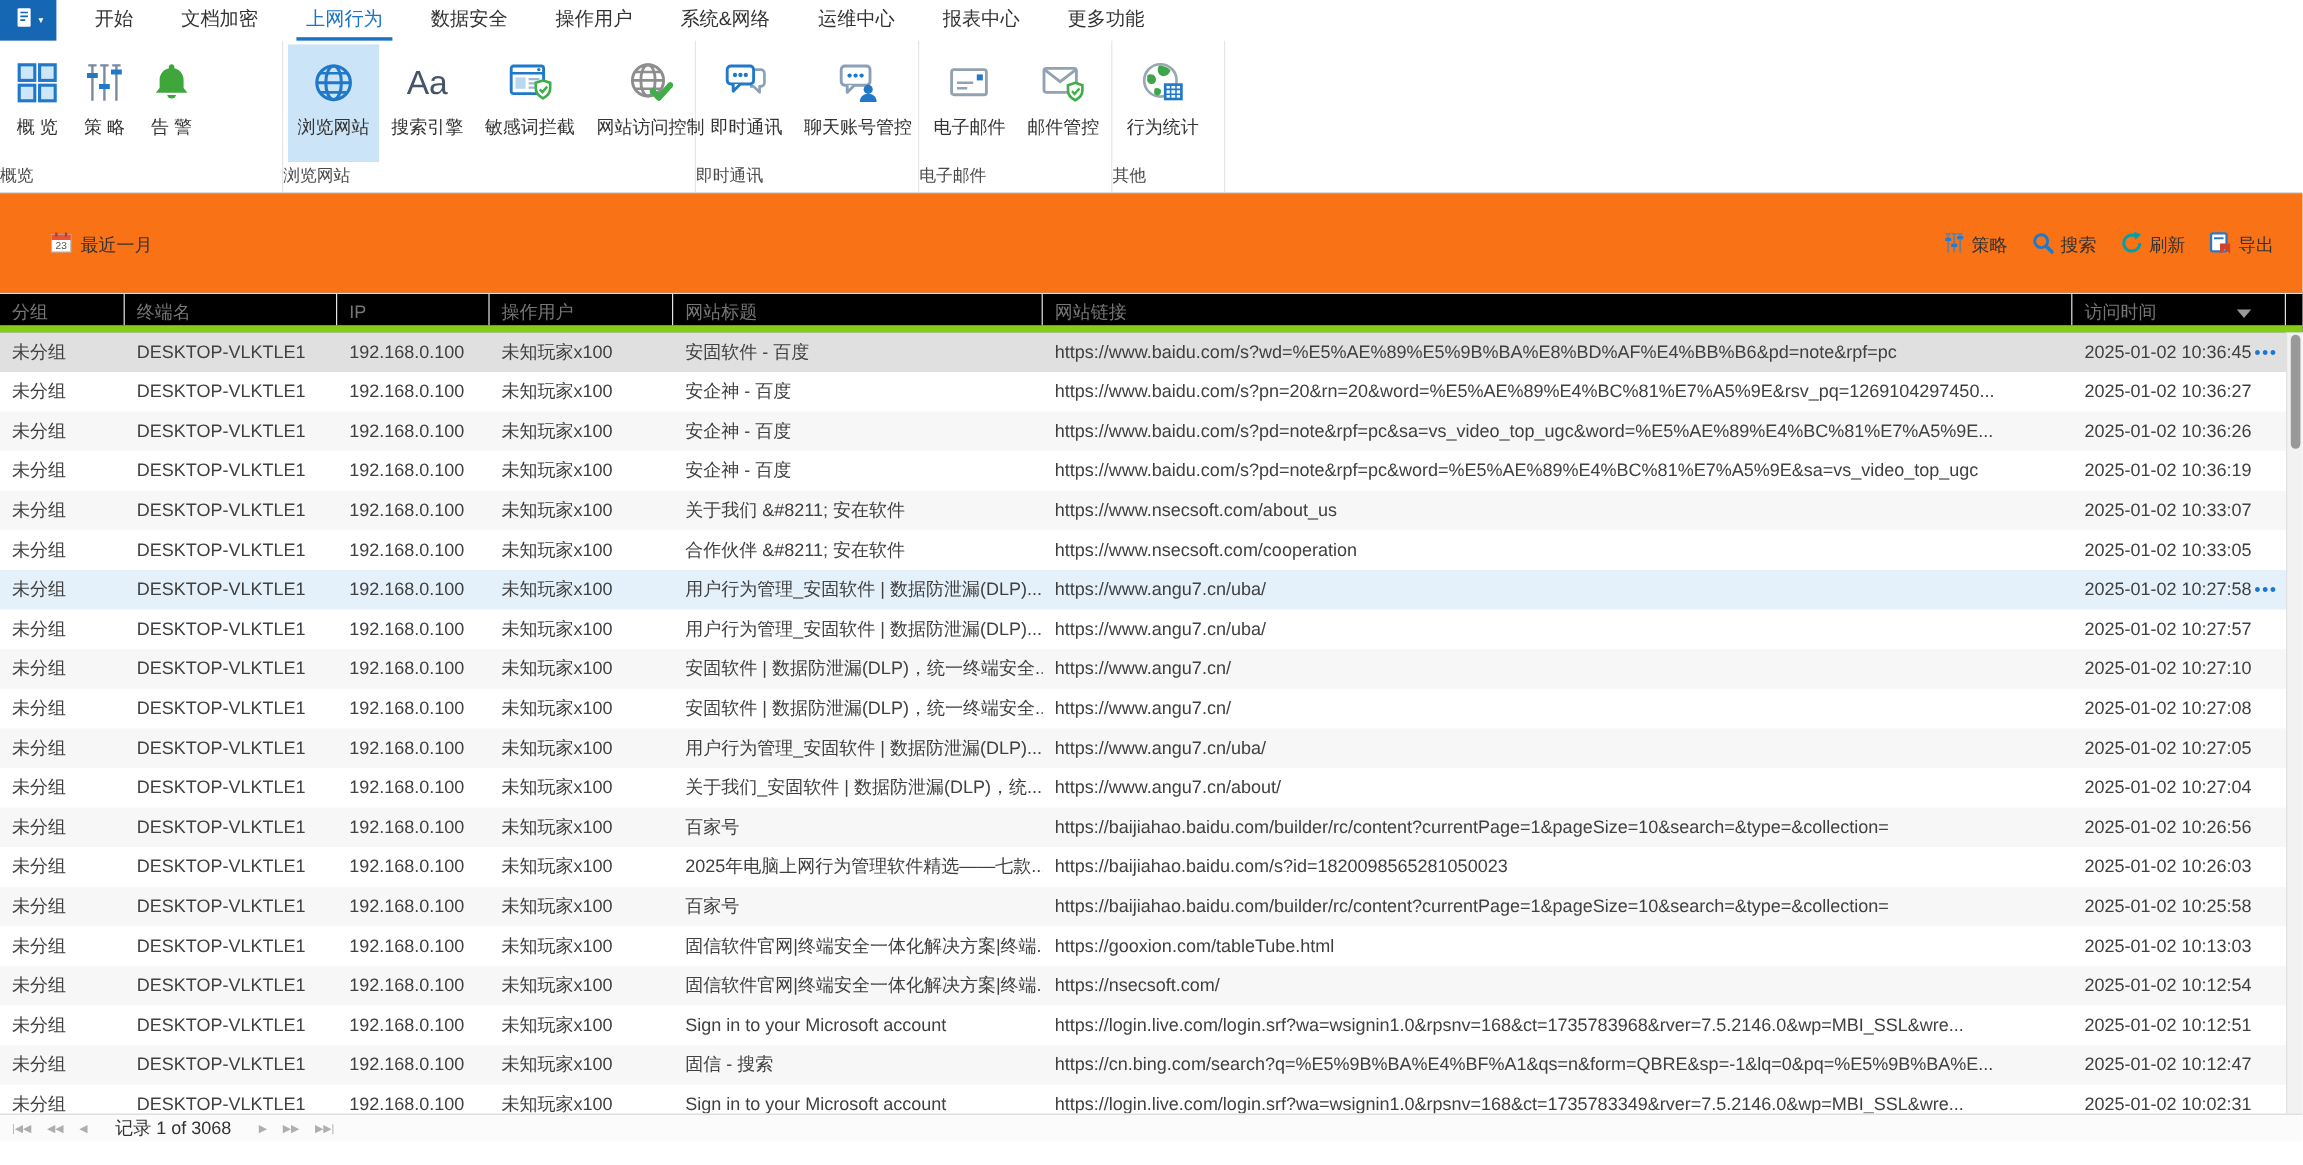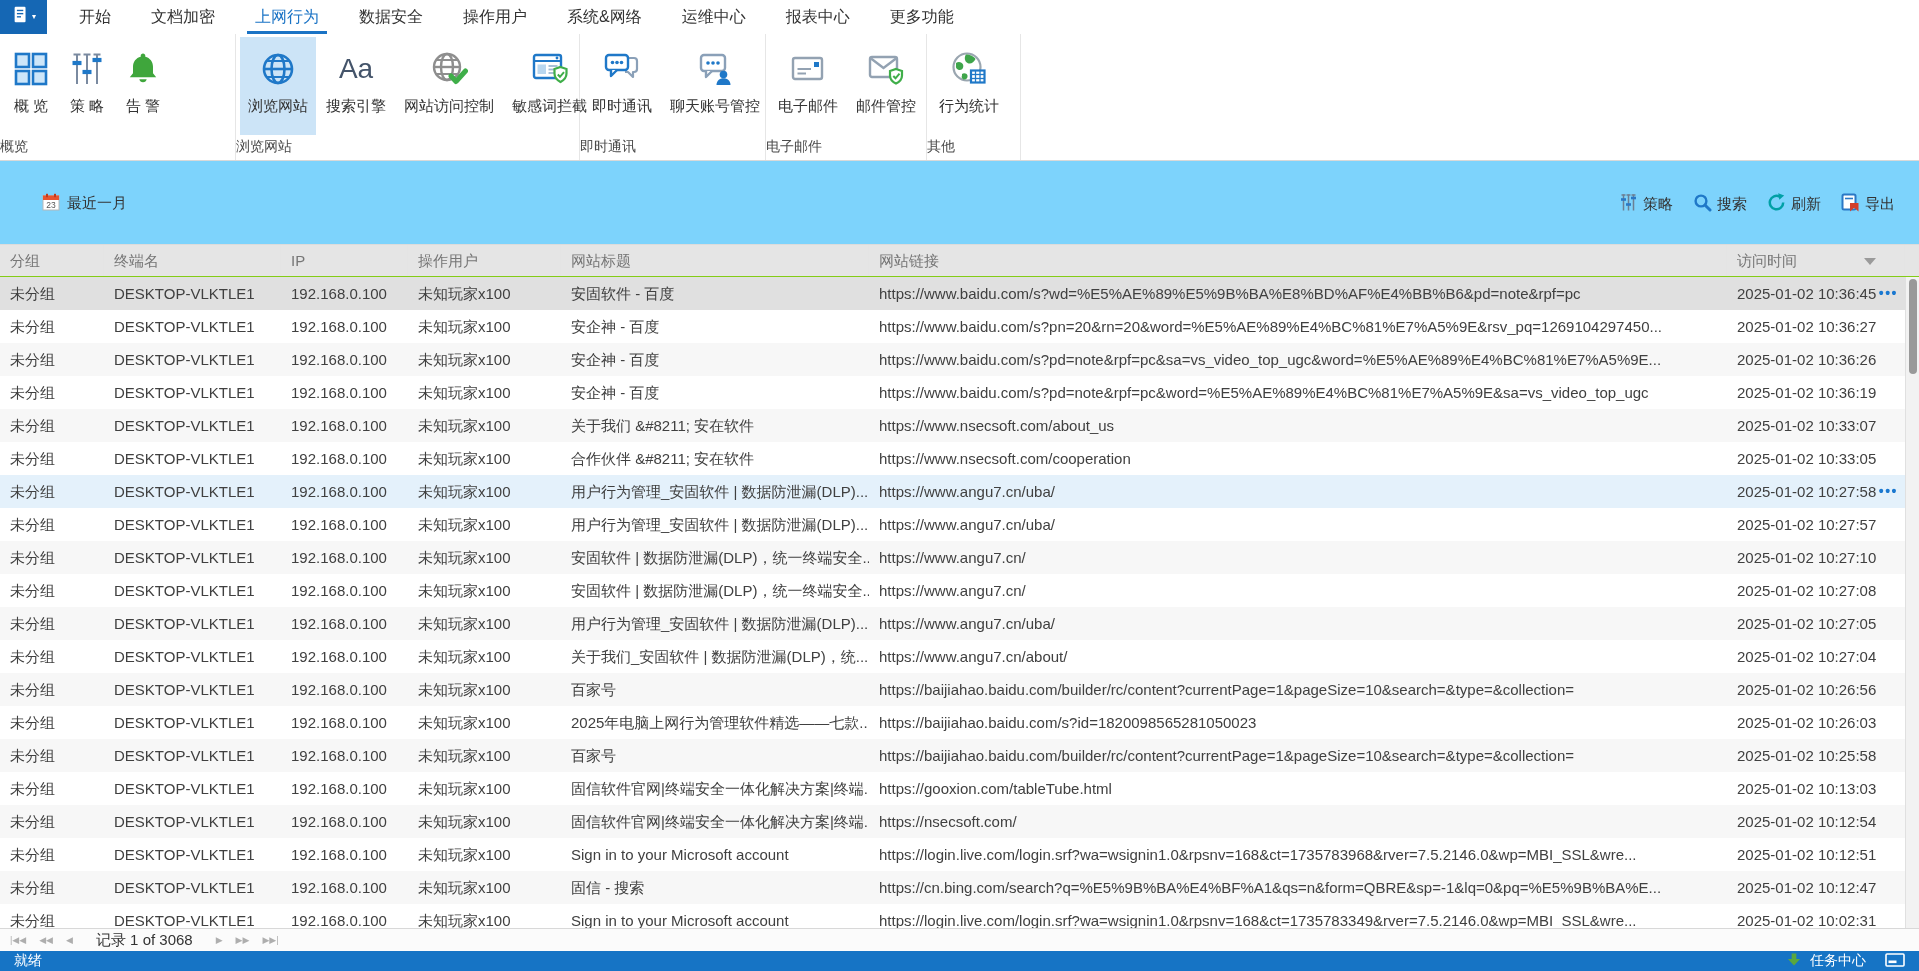--- a/index.html
+++ b/index.html
@@ -20,27 +20,27 @@
   .ribbon { position:absolute; left:0; top:34px; width:100%; height:127px; background:#fff; border-bottom:1px solid #d9d9d9; display:flex; }
   .rgroup { border-right:1px solid #e6e6e6; display:flex; flex-direction:column; }
   .ritems { flex:1; display:flex; align-items:stretch; padding:3px 0 0 3px; }
   .ritem { display:flex; flex-direction:column; align-items:center; padding:7px 8px 0; margin:0 1px; cursor:pointer; }
   .ritem.sel { background:#cce4f7; }
   .ricon { height:50px; display:flex; align-items:center; justify-content:center; }
   .rlabel { font-size:15px; color:#333; margin-top:3px; white-space:nowrap; }
   .rgl { height:25px; line-height:23px; text-align:left; font-size:14px; color:#4a4a4a; }
 
   
-  .filterband { position:absolute; left:0; top:161px; width:100%; height:83px; background:#7dd3fc; }
+  .filterband { position:absolute; left:0; top:161px; width:100%; height:83px; background:#f97316; }
   .filterrow { position:absolute; left:42px; top:32px; display:flex; align-items:center; gap:7px; font-size:15px; color:#333; cursor:pointer; }
   .rightactions { position:absolute; right:24px; top:32px; display:flex; align-items:center; gap:20px; }
   .action { display:flex; align-items:center; gap:5px; font-size:15px; color:#333; cursor:pointer; }
 
   
-  .thead { position:absolute; left:0; top:244px; width:1919px; height:33px; background:#e5e5e5; border-top:1px solid #dcdcdc; border-bottom:1px solid #84cc16; display:flex;justify-content:center; }
+  .thead { position:absolute; left:0; top:244px; width:1919px; height:33px; background:#000000; border-top:1px solid #dcdcdc; border-bottom:6px solid #84cc16; display:flex;justify-content:center; }
   .hcell { line-height:31px; font-size:15px; color:#767676; padding-left:10px; border-right:1px solid #e4e4e4; white-space:nowrap; overflow:hidden; position:relative; cursor:pointer; }
   .hfill { width:14px; }
   .sort-caret { position:absolute; right:28px; top:13px; width:0; height:0; border-left:6px solid transparent; border-right:6px solid transparent; border-top:7px solid #9a9a9a; }
   .c0{width:104px}.c1{width:177px}.c2{width:127px}.c3{width:153px}.c4{width:308px}.c5{width:858px}.c6{width:178px}
   .tbody { position:absolute; left:0; top:277px; width:1905px; height:651px; overflow:hidden; }
   .trow { display:flex; height:33px; }
   .trow:nth-child(odd){ background:#f7f7f7; }
   .trow:nth-child(even){ background:#fff; }
   .trow.selected { background:#e0e0e0; }
   .trow.hover { background:#e4f1fb; }
@@ -158,48 +158,48 @@
           <span class="ricon">
             <svg width="38" height="38" viewBox="0 0 38 38">
                 <text x="19" y="28" text-anchor="middle" font-size="28" fill="#44546a">Aa</text>
               </svg>
           </span>
           <span class="rlabel">搜索引擎</span>
         </div>
         <div class="ritem">
           <span class="ricon">
             <svg width="38" height="38" viewBox="0 0 38 38">
-                <g fill="none" stroke="#8e8e8e" stroke-width="2.4">
-                  <circle cx="17" cy="17" r="13"></circle>
-                  <ellipse cx="17" cy="17" rx="6" ry="13"></ellipse>
-                  <line x1="4" y1="17" x2="30" y2="17"></line>
-                  <path d="M6.5 10h21M6.5 24h21" stroke-width="2"></path>
-                </g>
-                <path d="M21 26l5 5.5L35.5 21" fill="none" stroke="#3fae49" stroke-width="5" stroke-linecap="round" stroke-linejoin="round"></path>
-              </svg>
-          </span>
-          <span class="rlabel">网站访问控制</span>
-        </div>
-        <div class="ritem">
-          <span class="ricon">
-            <svg width="38" height="38" viewBox="0 0 38 38">
                 <rect x="3" y="5" width="27" height="23" rx="2" fill="#fff" stroke="#1f78c8" stroke-width="2.4"></rect>
                 <line x1="3" y1="11" x2="30" y2="11" stroke="#1f78c8" stroke-width="2"></line>
                 <circle cx="26" cy="8" r="1.4" fill="#1f78c8"></circle>
                 <rect x="6.5" y="14.5" width="8.5" height="9.5" fill="#b9d7ef"></rect>
                 <g stroke="#9fb9d2" stroke-width="1.8">
                   <line x1="17.5" y1="16" x2="26.5" y2="16"></line>
                   <line x1="17.5" y1="19.5" x2="26.5" y2="19.5"></line>
                   <line x1="17.5" y1="23" x2="26.5" y2="23"></line>
                 </g>
                 <path d="M29.5 17l6 2v4.6c0 4-2.6 6.6-6 8.4c-3.4-1.8-6-4.4-6-8.4V19z" fill="#fff" stroke="#3fae49" stroke-width="2.2"></path>
                 <path d="M26.8 24.5l2.2 2.3 4-4.6" fill="none" stroke="#3fae49" stroke-width="2"></path>
               </svg>
           </span>
           <span class="rlabel">敏感词拦截</span>
+        </div>
+        <div class="ritem">
+          <span class="ricon">
+            <svg width="38" height="38" viewBox="0 0 38 38">
+                <g fill="none" stroke="#8e8e8e" stroke-width="2.4">
+                  <circle cx="17" cy="17" r="13"></circle>
+                  <ellipse cx="17" cy="17" rx="6" ry="13"></ellipse>
+                  <line x1="4" y1="17" x2="30" y2="17"></line>
+                  <path d="M6.5 10h21M6.5 24h21" stroke-width="2"></path>
+                </g>
+                <path d="M21 26l5 5.5L35.5 21" fill="none" stroke="#3fae49" stroke-width="5" stroke-linecap="round" stroke-linejoin="round"></path>
+              </svg>
+          </span>
+          <span class="rlabel">网站访问控制</span>
         </div>
       </div>
       <div class="rgl">浏览网站</div>
     </div>
 
     <div class="rgroup" style="width:186px">
       <div class="ritems">
         <div class="ritem">
           <span class="ricon">
             <svg width="38" height="38" viewBox="0 0 38 38">
@@ -558,31 +558,14 @@
   <div class="pagebar">
     <span class="navbtn">|◀◀</span>
     <span class="navbtn">◀◀</span>
     <span class="navbtn">◀</span>
     <span class="rectext">记录 1 of 3068</span>
     <span class="navbtn">▶</span>
     <span class="navbtn">▶▶</span>
     <span class="navbtn">▶▶|</span>
   </div>
 
-  <div class="statusbar">
-    <span>就绪</span>
-    <div class="statusright">
-      <span>
-        <svg width="14" height="15" viewBox="0 0 15 15">
-            <path d="M5 1h5v6h4l-6.5 7L1 7h4z" fill="#5aa73f"></path>
-          </svg>
-      </span>
-      <span>任务中心</span>
-      <span style="margin-left:10px">
-        <svg width="20" height="14" viewBox="0 0 20 14">
-            <rect x="1" y="1" width="18" height="12" rx="1" fill="none" stroke="#fff" stroke-width="1.6"></rect>
-            <rect x="3.5" y="7.5" width="8" height="2.6" fill="#fff"></rect>
-          </svg>
-      </span>
-    </div>
-  </div>
 
 </div>
 
 </body></html>

